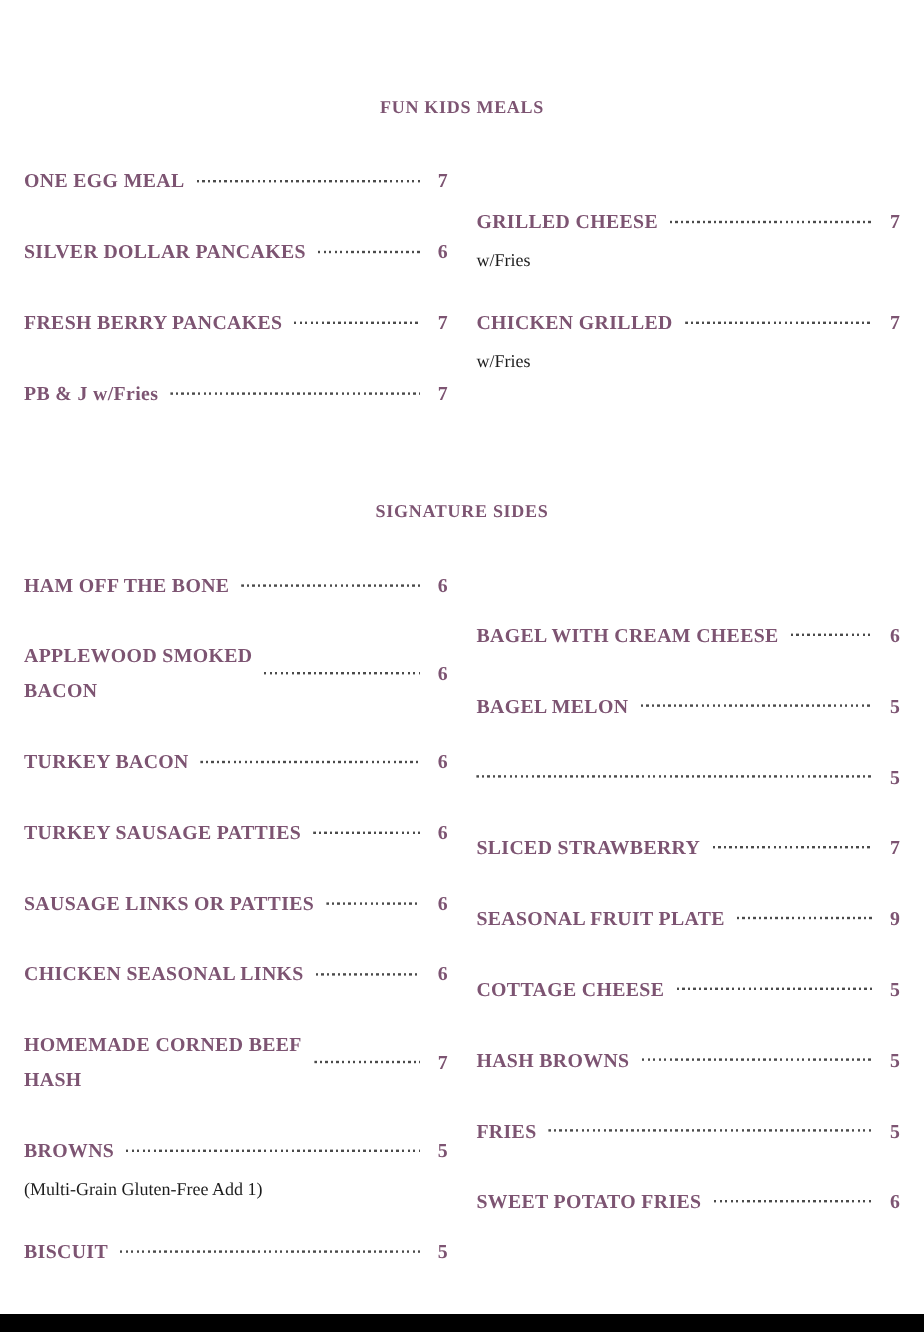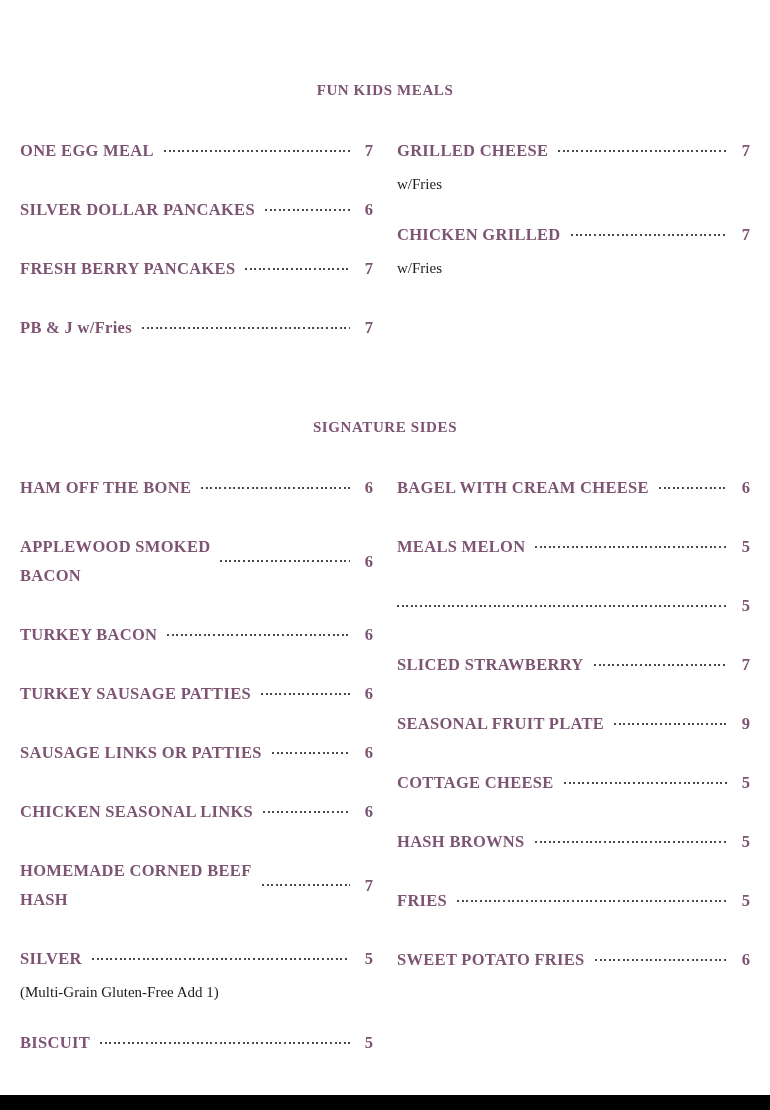--- a/index.html
+++ b/index.html
@@ -26,21 +26,21 @@
     font-size: 15px;
     line-height: 28px;
     font-weight: bold;
     letter-spacing: 0.6px;
     margin-bottom: 32px;
   }
   .cols {
     display: flex;
     gap: 24px;
     padding: 0 20px;
-    align-items: flex-start;
+    align-items: center;
   }
   .col { flex: 1; min-width: 0; }
   .item { margin-bottom: 30px; }
   .item.has-note { margin-bottom: 26px; }
   .item-row { display: flex; align-items: center; }
   .iname {
     font-weight: bold;
     color: var(--accent);
     font-size: 16.5px;
     line-height: 29px;
@@ -194,21 +194,21 @@
         <div class="item">
           <div class="item-row">
             <span class="iname">HOMEMADE CORNED BEEF
 HASH</span>
             <span class="leader"></span>
             <span class="iprice">7</span>
           </div>
         </div>
         <div class="item has-note">
           <div class="item-row">
-            <span class="iname">SILVER</span>
+            <span class="iname">BROWNS</span>
             <span class="leader"></span>
             <span class="iprice">5</span>
           </div>
           <div class="note">(Multi-Grain Gluten-Free Add 1)</div>
         </div>
         <div class="item">
           <div class="item-row">
             <span class="iname">BISCUIT</span>
             <span class="leader"></span>
             <span class="iprice">5</span>
@@ -219,21 +219,21 @@
       <div class="col">
         <div class="item">
           <div class="item-row">
             <span class="iname">BAGEL WITH CREAM CHEESE</span>
             <span class="leader"></span>
             <span class="iprice">6</span>
           </div>
         </div>
         <div class="item">
           <div class="item-row">
-            <span class="iname">MEALS MELON</span>
+            <span class="iname">BAGEL MELON</span>
             <span class="leader"></span>
             <span class="iprice">5</span>
           </div>
         </div>
         <div class="item">
           <div class="item-row">
             <span class="leader"></span>
             <span class="iprice">5</span>
           </div>
         </div>

